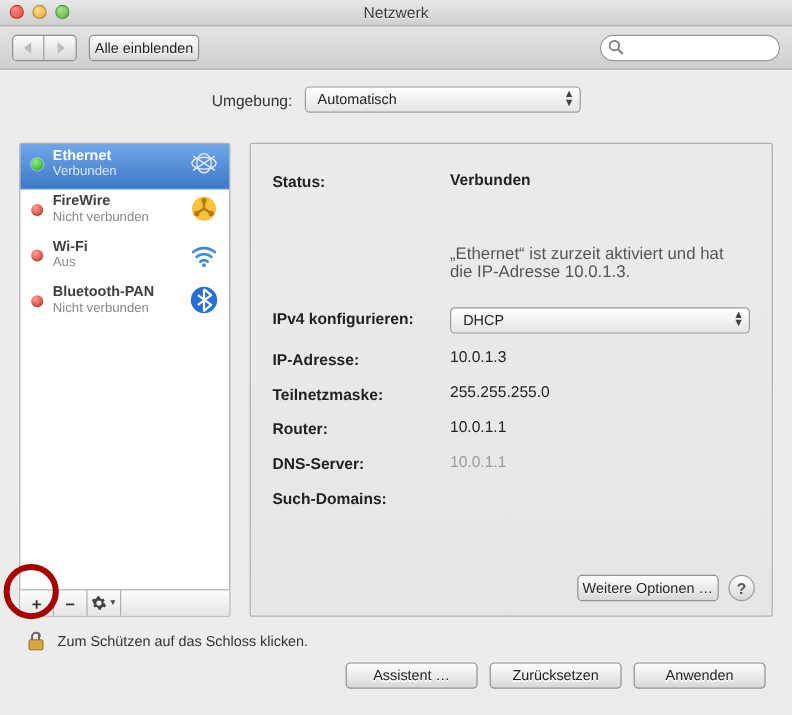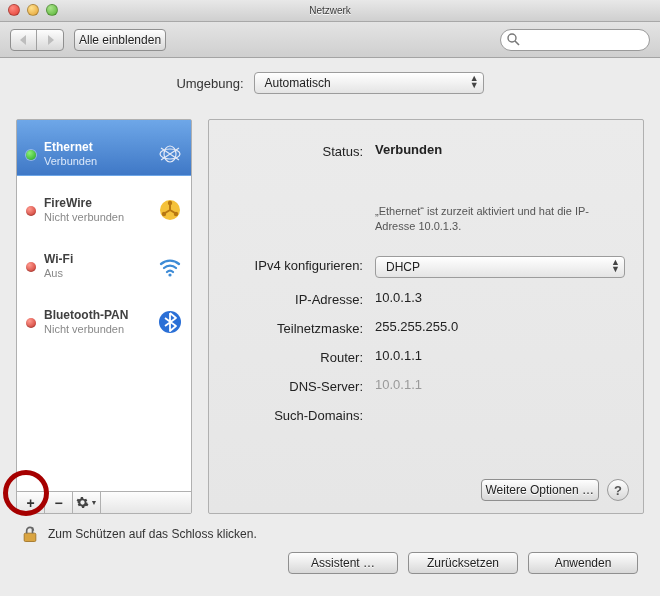--- a/index.html
+++ b/index.html
@@ -20,21 +20,21 @@
     background: linear-gradient(#e8e8e8, #cfcfcf);
     border-bottom: 1px solid #a8a8a8;
     display: flex; align-items: center; justify-content: center;
     position: relative;
   }
   .traffic { position: absolute; left: 8px; top: 4px; display: flex; gap: 7px; }
   .tl { width: 12px; height: 12px; border-radius: 50%; border: 0.5px solid rgba(0,0,0,0.25); }
   .tl.r { background: radial-gradient(circle at 35% 30%, #ff8a80, #e33e34); }
   .tl.y { background: radial-gradient(circle at 35% 30%, #ffe08a, #e3a134); }
   .tl.g { background: radial-gradient(circle at 35% 30%, #a9e48a, #57b334); }
-  .wtitle { font-size: 10px; color: #3a3a3a; text-shadow: 0 1px 0 #fff; }
+  .wtitle { font-size: 13px; color: #3a3a3a; text-shadow: 0 1px 0 #fff; }
 
   
   .toolbar {
     height: 36px;
     background: linear-gradient(#e4e4e4, #cfcfcf);
     border-bottom: 1px solid #a4a4a4;
     display: flex; align-items: center; padding: 0 10px; gap: 10px;
   }
   .segbtn { display: inline-flex; border: 1px solid #8f8f8f; border-radius: 4px; overflow: hidden; height: 22px; background: linear-gradient(#fdfdfd,#d8d8d8); }
   .segbtn .part { width: 26px; display: flex; align-items: center; justify-content: center; color: #555; border-right: 1px solid #a0a0a0; }
@@ -82,21 +82,21 @@
   .sidebar {
     width: 178px;
     border: 1px solid #b0b0b0;
     background: #fff;
     border-radius: 2px;
     display: flex; flex-direction: column;
     height: 395px;
   }
   .svc {
     display: flex; align-items: center; gap: 8px;
-    padding: 20px 8px 7px 9px;
+    padding: 2px 8px 7px 9px;
     border-bottom: 1px solid rgba(0,0,0,0);
     position: relative;
   }
   .svc:not(.sel) + .svc:not(.sel) { }
   .svc .dot { width: 10px; height: 10px; border-radius: 50%; margin-top: 2px; flex-shrink: 0; box-shadow: inset 0 -1px 1px rgba(0,0,0,0.2); }
   .dot.green { background: radial-gradient(circle at 35% 30%, #8df07a, #22a51e); }
   .dot.red { background: radial-gradient(circle at 35% 30%, #ff9a8f, #c62f26); }
   .svc .textcol { flex: 1; line-height: 14px; min-width: 0; }
   .svc .name { font-size: 12px; font-weight: bold; color: #404040; white-space: nowrap; overflow: hidden; text-overflow: ellipsis; }
   .svc .sub { font-size: 11px; color: #888; }
@@ -126,24 +126,24 @@
     background: linear-gradient(#ebebeb,#e6e6e6);
     border-radius: 2px;
     height: 395px;
     padding: 22px 18px 12px 18px;
     display: flex; flex-direction: column;
     position: relative;
   }
   .row {
     display: flex; align-items: flex-start; margin-bottom: 12px;
   }
-  .row .lbl { width: 148px; text-align: right; padding-right: 12px; font-size: 13px; color: #222; padding-top: 2px; }
+  .row .lbl { width: 148px; text-align: left; padding-right: 12px; font-size: 13px; color: #222; padding-top: 2px; font-weight: bold; }
   .row .val { flex: 1; font-size: 13px; color: #222; }
   .row .val.grey { color: #9a9a9a; }
-  .desc { font-size: 11px; color: #555; max-width: 260px; line-height: 15px; margin-top: 47px; }
+  .desc { font-size: 14px; color: #555; max-width: 260px; line-height: 15px; margin-top: 47px; }
 
   .adv-row {
     position: absolute; bottom: 12px; right: 14px; display: flex; align-items: center; gap: 8px;
   }
   .helpbtn {
     width: 22px; height: 22px; border-radius: 50%;
     border: 1px solid #9a9a9a; background: linear-gradient(#fefefe,#d8d8d8);
     display: flex; align-items: center; justify-content: center; font-size: 13px; color: #555; font-weight: bold;
   }
 

